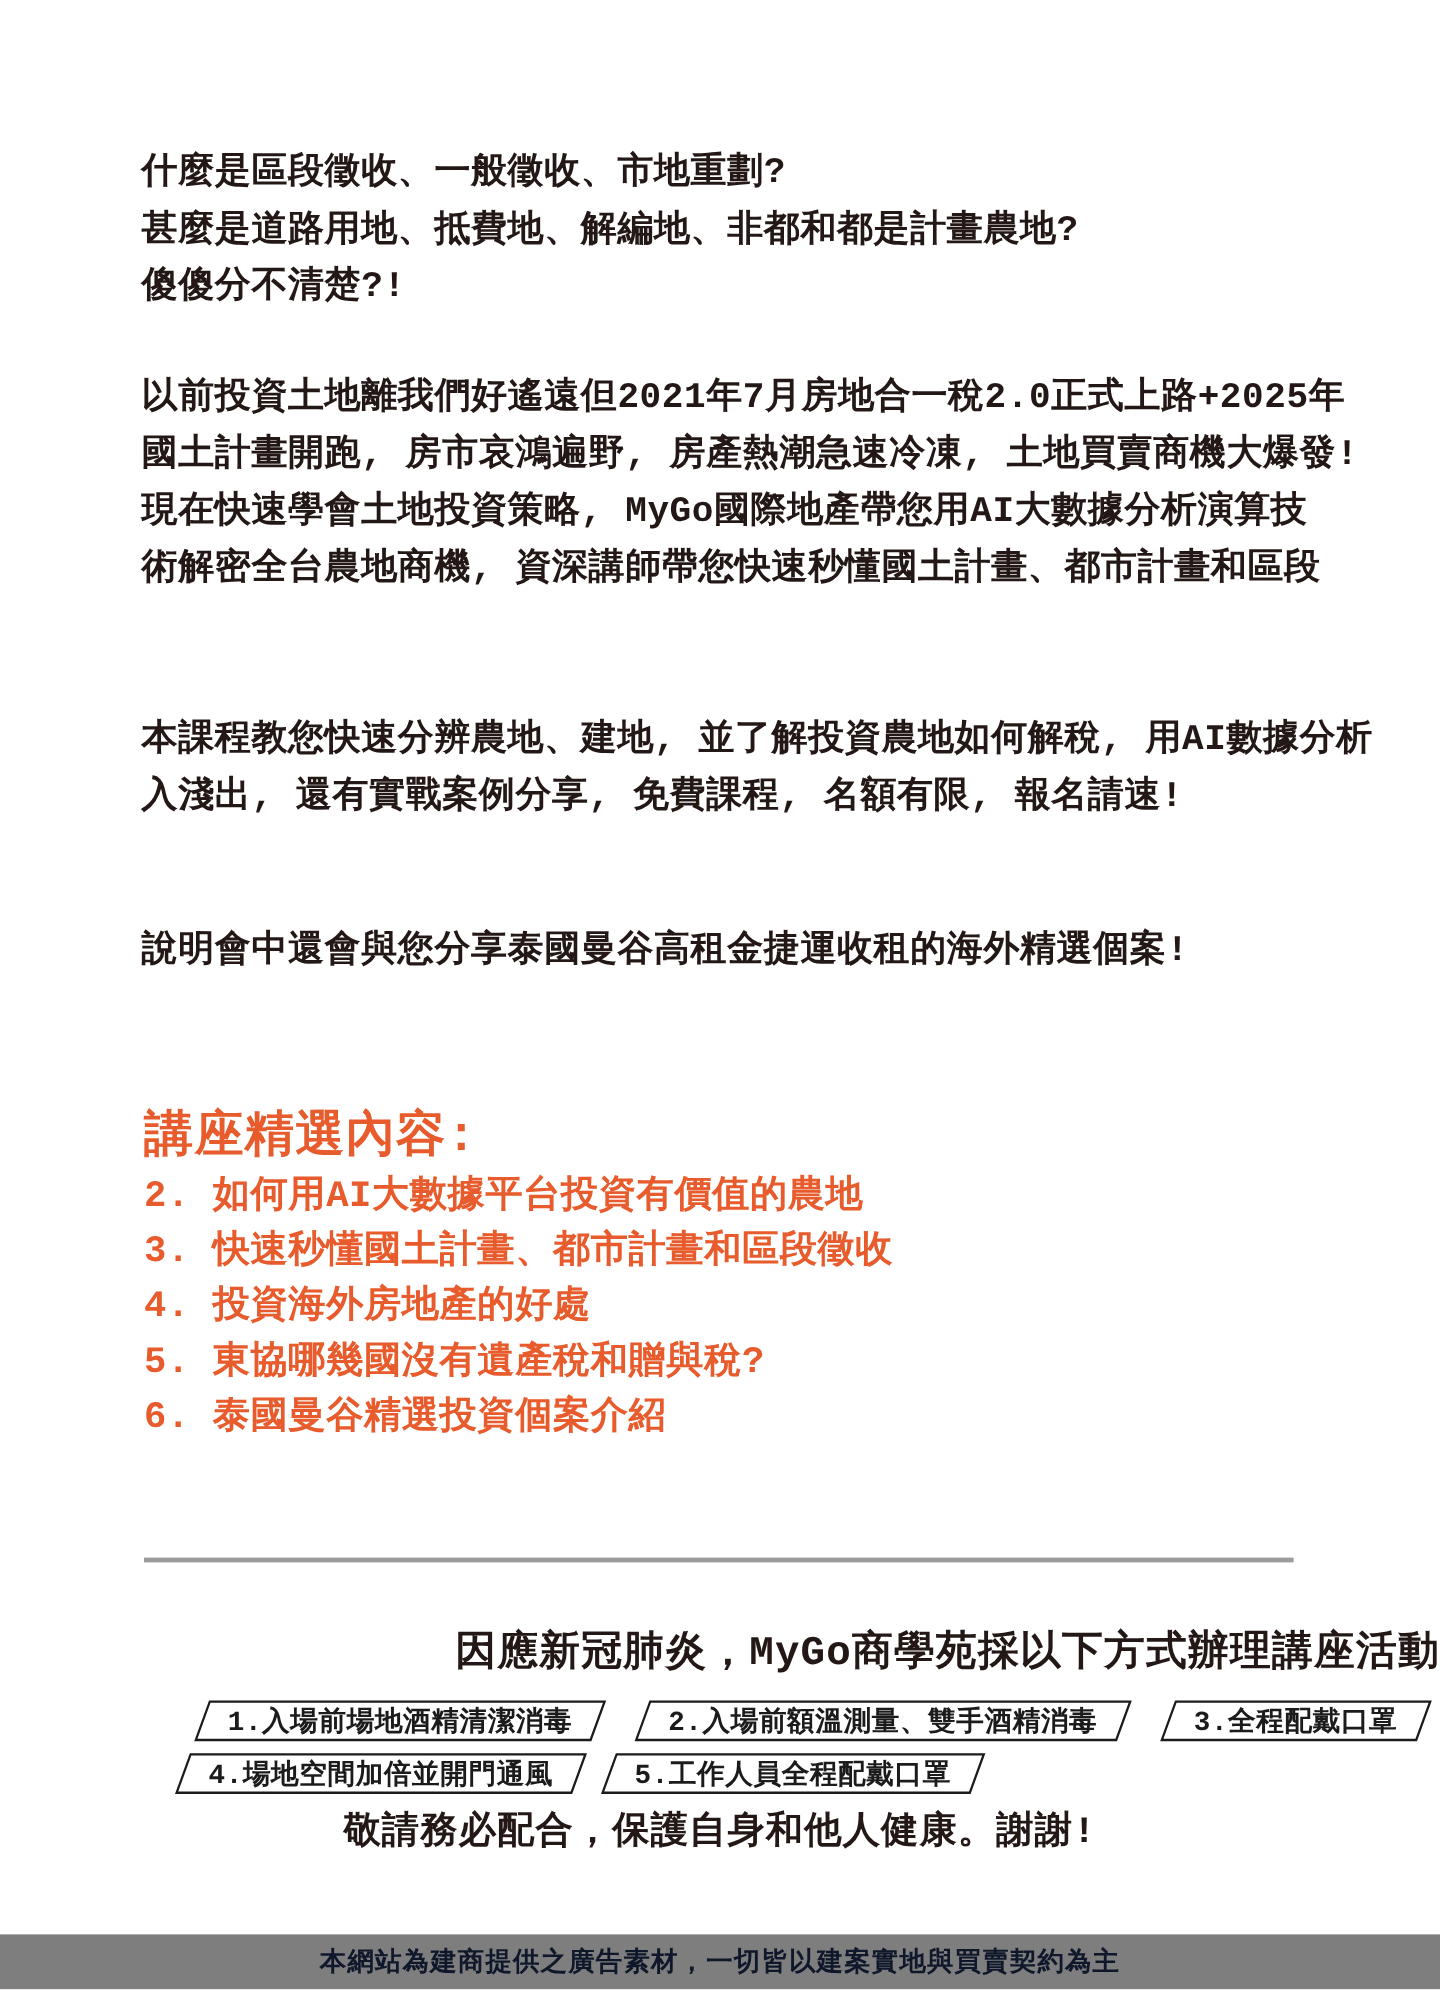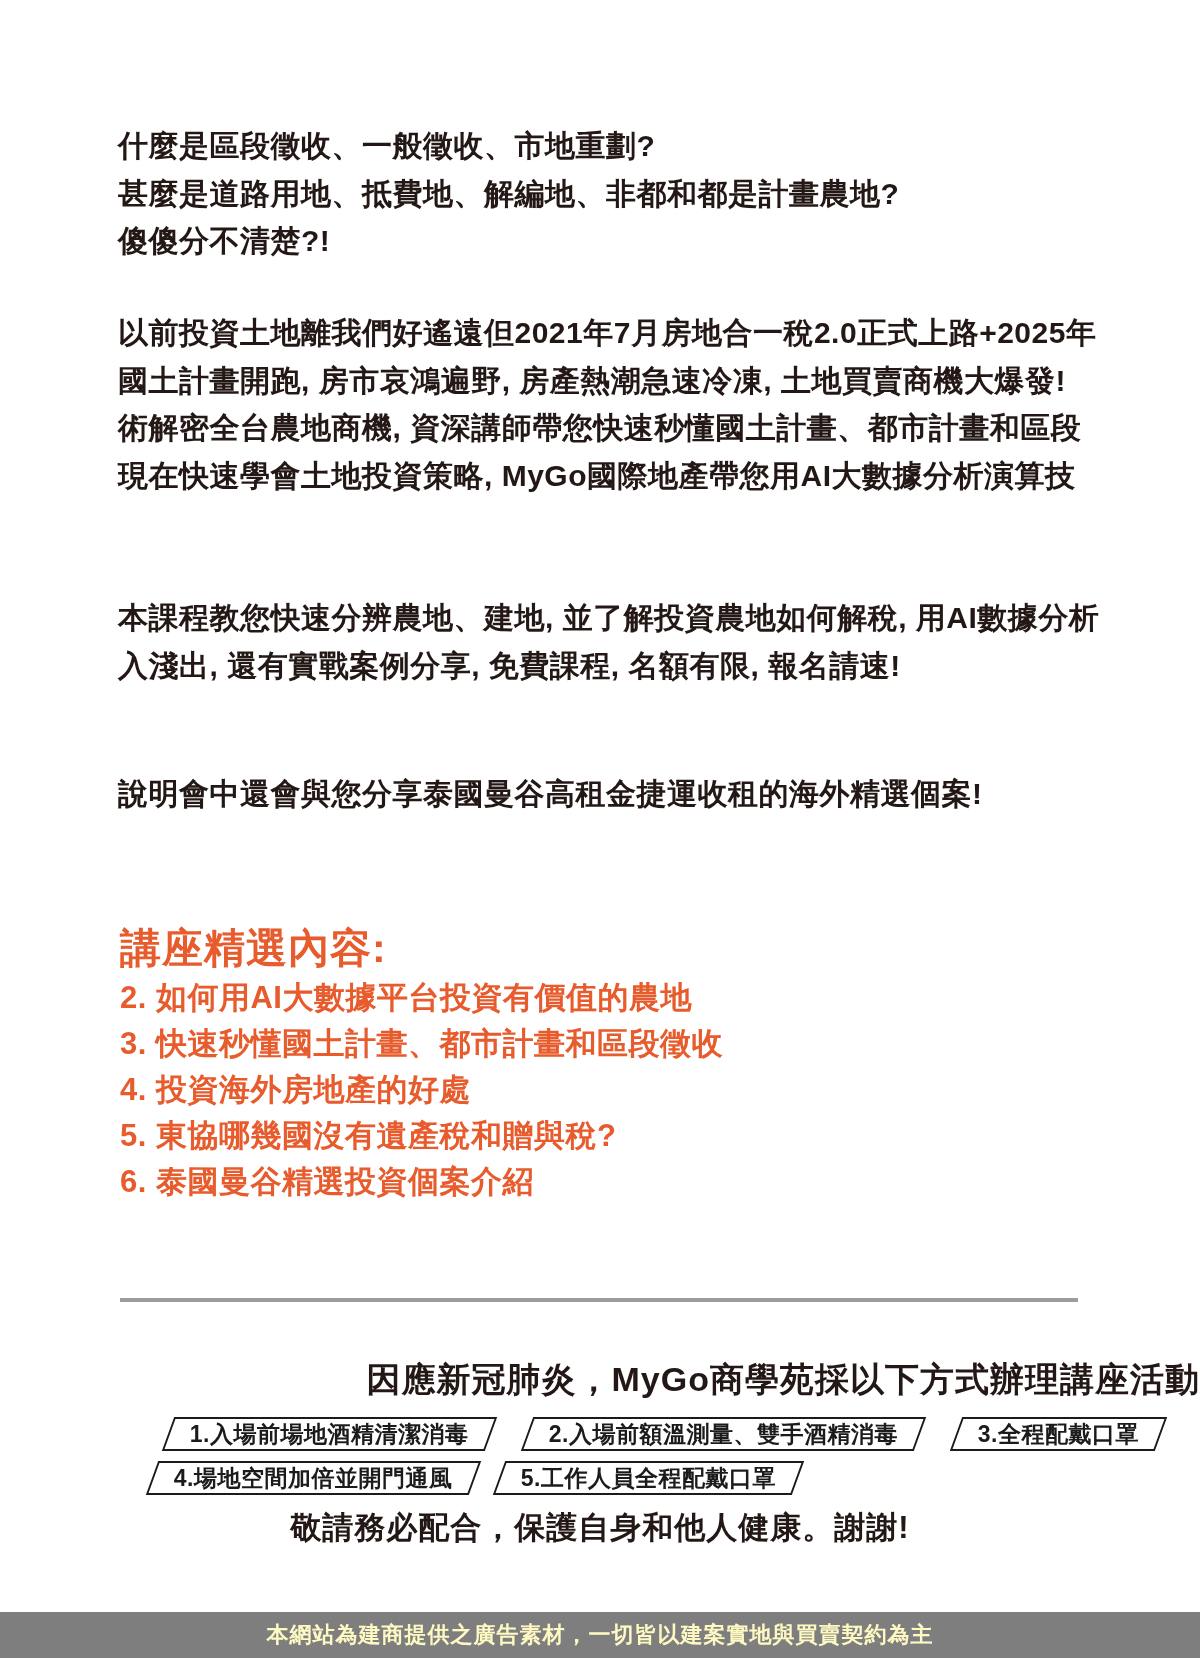--- a/index.html
+++ b/index.html
@@ -9,21 +9,21 @@
     --divider-gray:#9c9c9c;
     --badge-border:#1b1b1b;
   }
   *{box-sizing:border-box;}
   html,body{margin:0;padding:0;background:#ffffff;}
   .page{
     position:relative;
     width:1200px;height:1658px;
     background:#ffffff;
     overflow:hidden;
-    font-family:Liberation Sans, sans-serif;
+    font-family:Liberation Mono, monospace;
     font-weight:700;
     color:var(--text-dark);
   }
   .textblock{
     position:absolute;
     left:118px;
     font-size:30px;
     line-height:47.5px;
     letter-spacing:0.5px;
     white-space:nowrap;
@@ -83,41 +83,41 @@
     font-size:31px;line-height:44px;letter-spacing:1px;
     white-space:nowrap;
   }
   .footer-bar{
     position:absolute;left:0;top:1612px;
     width:1200px;height:46px;
     background:var(--footer-gray);
     display:flex;align-items:center;justify-content:center;
   }
   .footer-bar span{
-    color:#fef9c3;
+    color:#0f172a;
     font-size:22px;letter-spacing:1px;
     white-space:nowrap;
   }
 </style>
 </head>
 <body>
 
 <div class="page">
 
   <div class="textblock t-intro">
     <div>什麼是區段徵收、一般徵收、市地重劃?</div>
     <div>甚麼是道路用地、抵費地、解編地、非都和都是計畫農地?</div>
     <div>傻傻分不清楚?!</div>
   </div>
 
   <div class="textblock t-pitch">
     <div>以前投資土地離我們好遙遠但2021年7月房地合一稅2.0正式上路+2025年</div>
     <div>國土計畫開跑, 房市哀鴻遍野, 房產熱潮急速冷凍, 土地買賣商機大爆發!</div>
+    <div>現在快速學會土地投資策略, MyGo國際地產帶您用AI大數據分析演算技</div>
     <div>術解密全台農地商機, 資深講師帶您快速秒懂國土計畫、都市計畫和區段</div>
-    <div>現在快速學會土地投資策略, MyGo國際地產帶您用AI大數據分析演算技</div>
   </div>
 
   <div class="textblock t-course">
     <div>本課程教您快速分辨農地、建地, 並了解投資農地如何解稅, 用AI數據分析</div>
     <div>入淺出, 還有實戰案例分享, 免費課程, 名額有限, 報名請速!</div>
   </div>
 
   <div class="textblock t-seminar">
     <div>說明會中還會與您分享泰國曼谷高租金捷運收租的海外精選個案!</div>
   </div>

